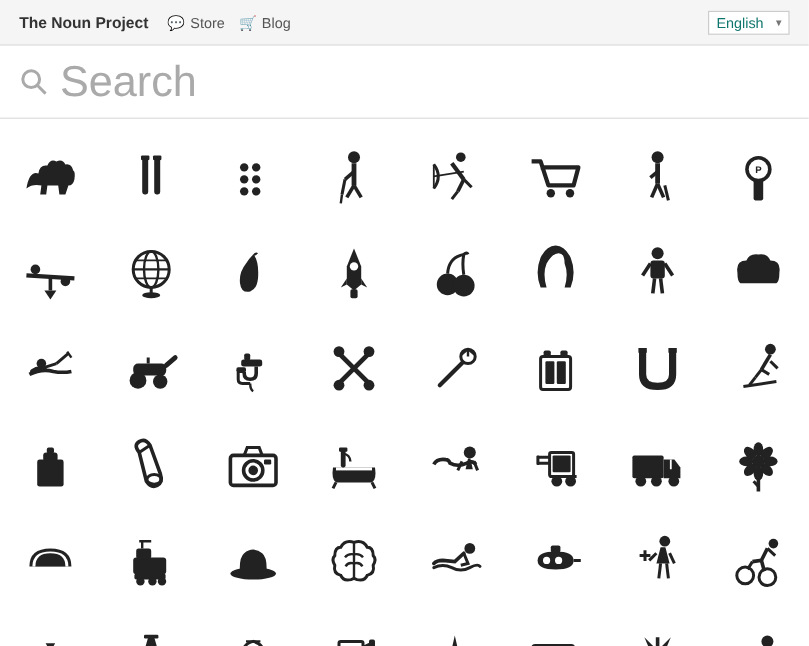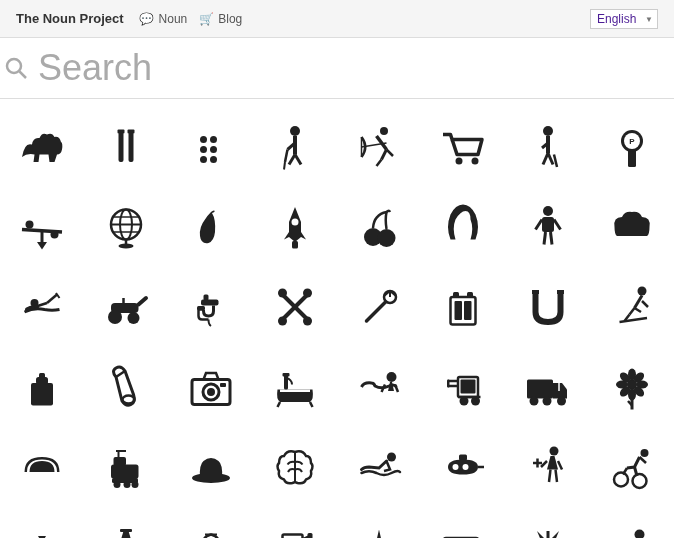--- a/index.html
+++ b/index.html
@@ -39,42 +39,42 @@
       gap: 8px;
     }
     .header-select {
       font-size: 12px;
       border: 1px solid #ccc;
       background: #fff;
       padding: 2px 20px 2px 6px;
       appearance: none;
       -webkit-appearance: none;
       cursor: pointer;
-      color: #4c1d95;
+      color: #0f766e;
     }
     .select-wrapper {
       position: relative;
       display: inline-block;
     }
     .select-wrapper::after {
       content: '▼';
       font-size: 8px;
       position: absolute;
       right: 5px;
       top: 50%;
       transform: translateY(-50%);
       pointer-events: none;
       color: #777;
     }
 
     
     .search-bar {
       display: flex;
       align-items: center;
-      padding: 12px 4px;
+      padding: 12px 16px;
       border-bottom: 1px solid #ddd;
     }
     .search-icon-svg {
       width: 24px;
       height: 24px;
       margin-right: 10px;
       color: #999;
     }
     .search-text {
       font-size: 36px;
@@ -103,21 +103,21 @@
     }
   </style>
 </head>
 <body>
 
 <div class="header">
   <span class="header-logo">The Noun Project</span>
   <div class="header-nav">
     <a href="#">
       <span>💬</span>
-      <span>Noun</span>
+      <span>Store</span>
     </a>
     <a href="#">
       <span>🛒</span>
       <span>Blog</span>
     </a>
   </div>
   <div class="header-right">
     <div class="select-wrapper">
       <select class="header-select">
         <option>English</option>

